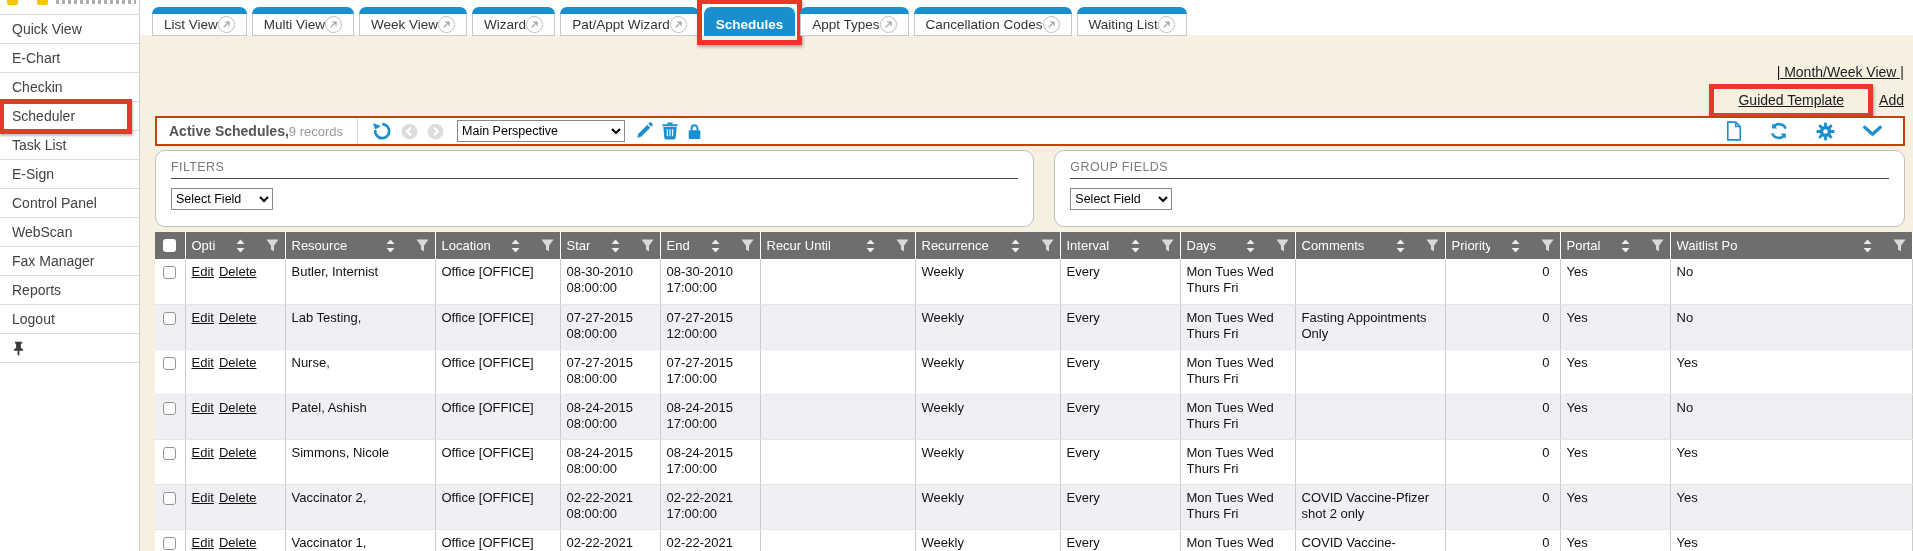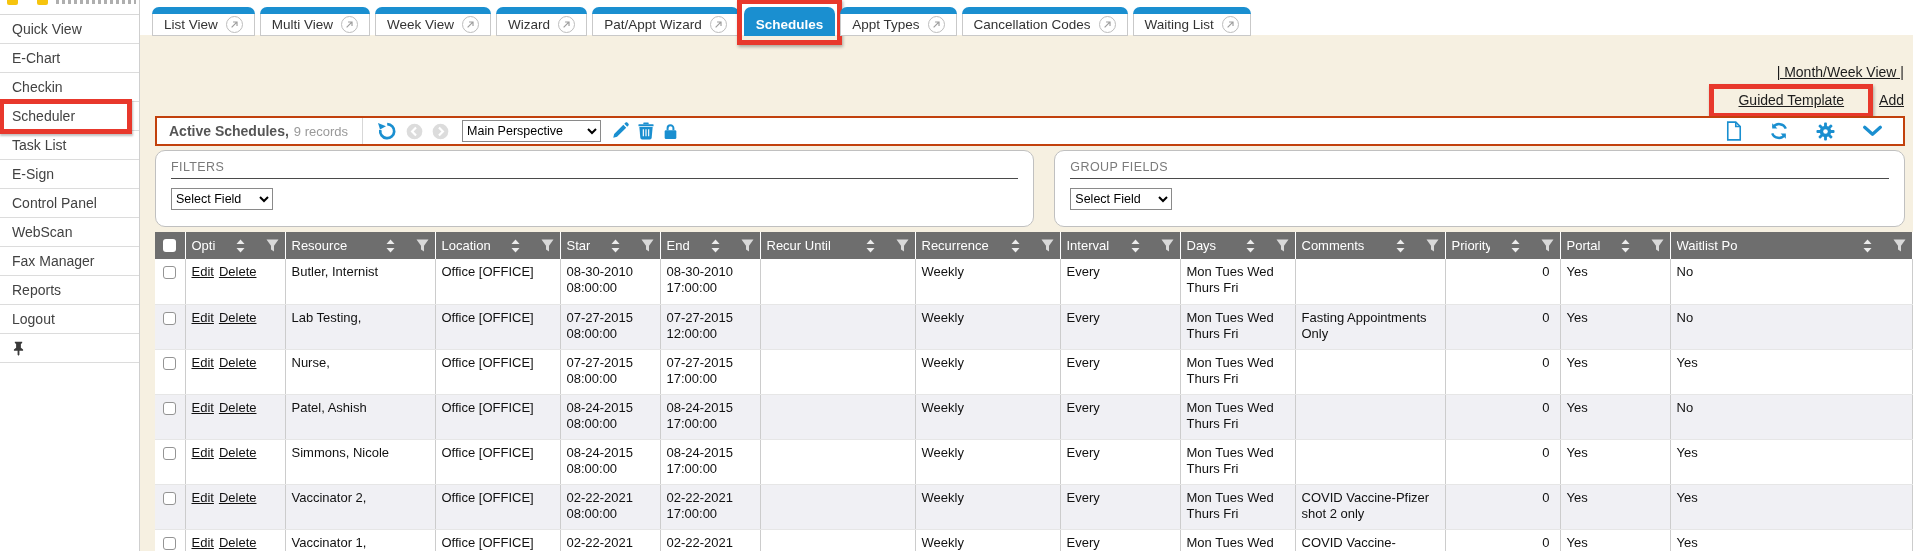--- a/index.html
+++ b/index.html
@@ -27,46 +27,46 @@
 
   
   .main { position:absolute; left:140px; right:0; top:0; bottom:0; }
   .content-bg { position:absolute; left:0; right:0; top:35px; bottom:0; background:#f6f0e1; }
 
   
   .tabbar { position:absolute; left:12px; top:7px; display:flex; gap:5px; z-index:4; align-items:flex-start; }
   .tab { display:flex; flex-direction:column; cursor:pointer; position:relative; }
   .tab-cap { height:7px; background:#1a8fd0; border-radius:8px 8px 0 0; }
   .tab-body { background:#fff; border:1px solid #c9c9c9; border-top:none; height:22px;
-              padding:0 11px; display:flex; align-items:center; gap:8px; font-size:13.5px; color:#333; white-space:nowrap; }
+              padding:0 11px; display:flex; align-items:center; font-size:13.5px; color:#333; white-space:nowrap; }
   .tab.active .tab-body { background:#1a8fd0; color:#fff; font-weight:bold; border-color:#1a8fd0; }
   .tab.annotated::after { content:""; position:absolute; left:-7px; right:-7px; top:-8px; bottom:-9px;
               border:5px solid #e8382c; box-shadow:1px 2px 3px rgba(0,0,0,.3); pointer-events:none; }
   .help-circle { width:17px; height:17px; border-radius:50%; border:1px solid #bdbdbd; background:#fff;
                  display:inline-flex; align-items:center; justify-content:center; flex:none; }
 
   
   .top-links { position:absolute; top:62px; right:9px; text-align:right; z-index:3;
                font-size:14px; line-height:20px; color:#1c1c1c; }
   .top-links a { color:#1c1c1c; text-decoration:underline; }
   .guided-box { display:inline-block; border:5px solid #e8382c; box-shadow:1px 2px 3px rgba(0,0,0,.3);
                 padding:1px 24px 3px; margin-top:2px; margin-right:2px; }
   .line2 { margin-top:0px; }
   .line2 .add-sep { display:inline-block; width:4px; }
 
   
   .toolbar { position:absolute; left:15px; right:8px; top:116px; height:30px; background:#fff;
              border:2px solid #c2410c; display:flex; align-items:center; padding:0 12px; z-index:3; }
   .tb-title { font-size:14px; font-weight:bold; color:#555; white-space:nowrap; }
-  .tb-records { font-size:13px; color:#999; margin-left:5px; white-space:nowrap; }
+  .tb-records { font-size:13px; color:#999; white-space:nowrap; }
   .tb-divider { width:1px; align-self:stretch; background:#d7d7d7; margin:0 14px; }
   .icon-btn { color:#1a8fd0; cursor:pointer; margin-right:9px; }
   select { font-family:"Liberation Sans", sans-serif; }
   .perspective-select { height:22px; font-size:12.5px; border:1px solid #8a8a8a; background:#fff;
-                        width:139px; margin:0 10px 0 4px; }
+                        width:168px; margin:0 10px 0 4px; }
   .tb-right { margin-left:auto; display:flex; align-items:center; gap:27px; padding-right:8px; }
   .tb-right .icon-btn { margin:0; }
 
   
   .panels { position:absolute; left:15px; right:8px; top:150px; height:77px; display:flex; gap:20px; z-index:3; }
   .panel { background:#fff; border:1px solid #c0c0c0; border-radius:10px; flex:1; padding:9px 15px; }
   .panel-title { font-size:12.5px; font-weight:normal; color:#7a7a7a; letter-spacing:.4px;
                  padding-bottom:4px; border-bottom:1px solid #4a4a4a; }
   .field-select { height:22px; font-size:12.5px; border:1px solid #8a8a8a; background:#fff; width:102px; margin-top:9px; }
 

